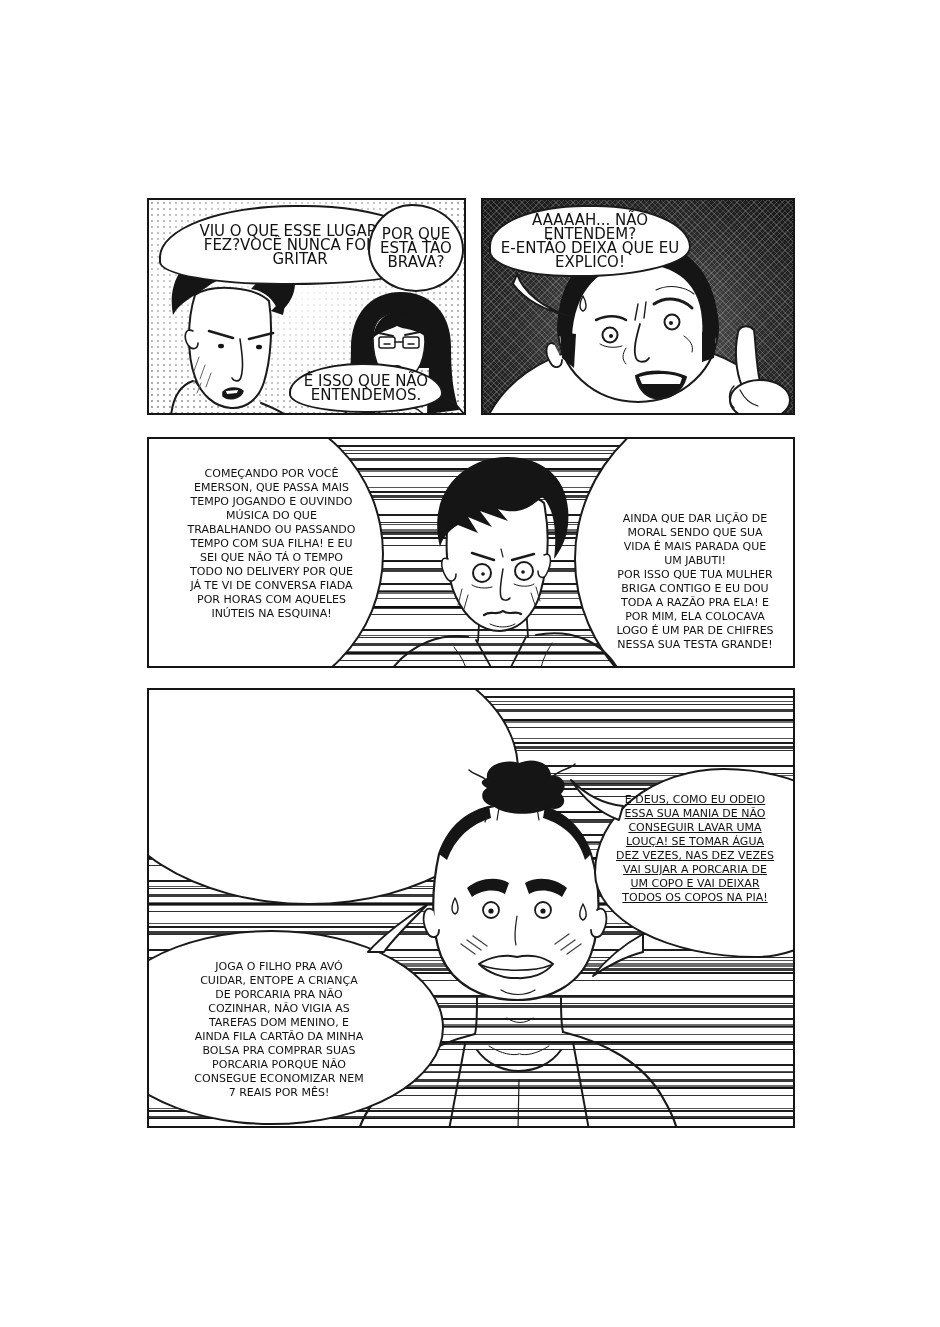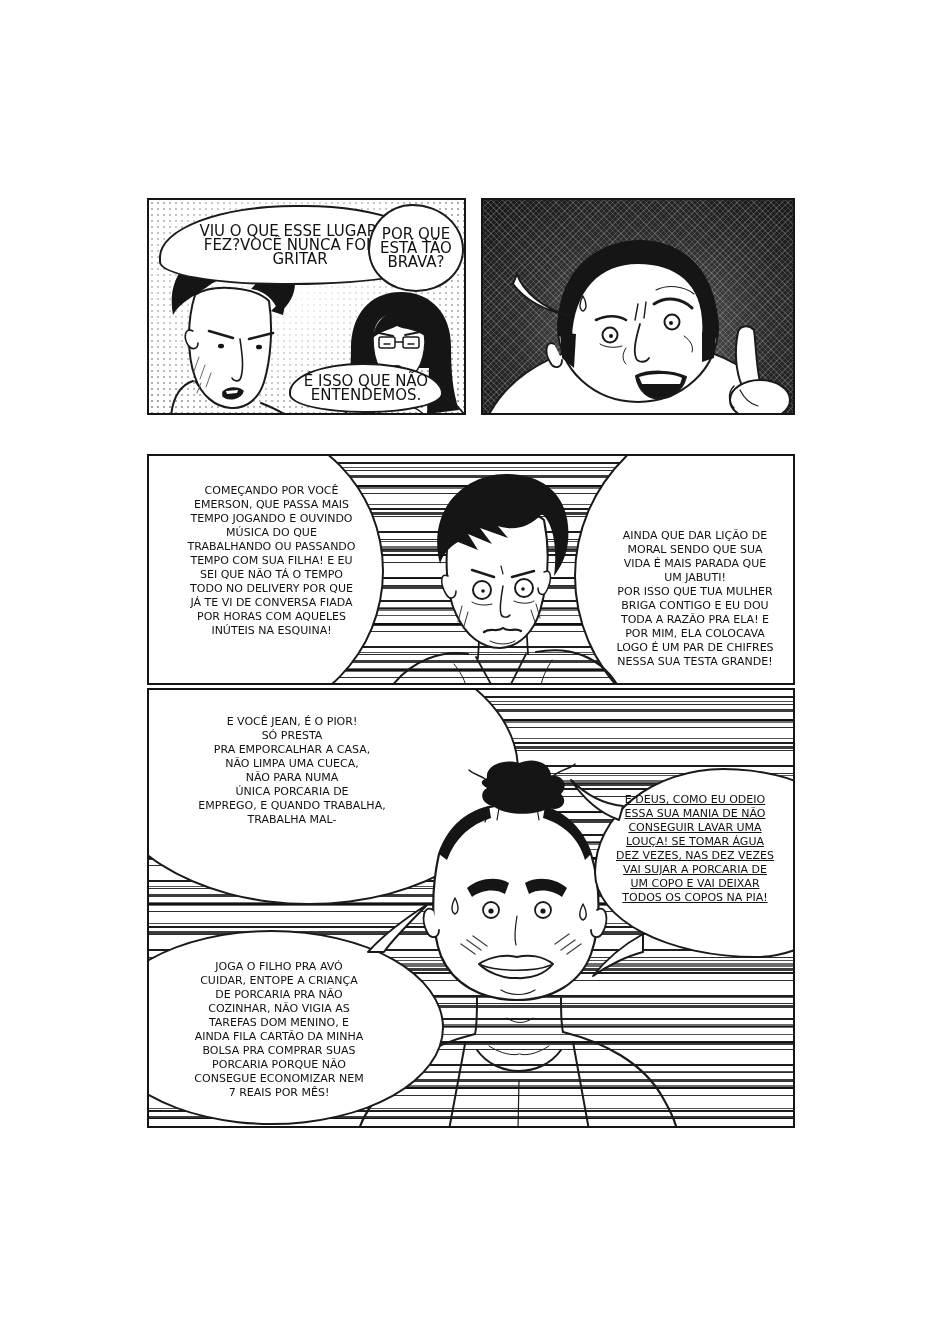--- a/index.html
+++ b/index.html
@@ -9,21 +9,21 @@
   #panel-1{left:147px;top:198px;width:319px;height:217px;
     background:
       radial-gradient(ellipse at 45% 40%, rgba(255,255,255,.96) 0%, rgba(255,255,255,.55) 45%, rgba(255,255,255,0) 95%),
       radial-gradient(circle, #9d9d9d 1px, rgba(0,0,0,0) 1.4px),#fff;
     background-size:auto,6px 6px;}
   #panel-2{left:481px;top:198px;width:314px;height:217px;
     background:
       repeating-linear-gradient(45deg, rgba(255,255,255,.16) 0 1px, rgba(0,0,0,0) 1px 4px),
       repeating-linear-gradient(-45deg, rgba(255,255,255,.16) 0 1px, rgba(0,0,0,0) 1px 4px),
       radial-gradient(ellipse at 52% 62%, #6a6a6a 0%, #2a2a2a 55%, #161616 100%);}
-  #panel-3{left:147px;top:454px;width:648px;height:231px;}
+  #panel-3{left:147px;top:437px;width:648px;height:231px;}
   #panel-4{left:147px;top:688px;width:648px;height:440px;}
   .speedlines{position:absolute;inset:0;
     background:
       repeating-linear-gradient(to bottom, rgba(0,0,0,0) 0 6px, rgba(10,10,10,.92) 6px 8px, rgba(0,0,0,0) 8px 14px, rgba(10,10,10,.85) 14px 15px, rgba(0,0,0,0) 15px 23px),
       repeating-linear-gradient(to bottom, rgba(0,0,0,0) 0 11px, rgba(10,10,10,.7) 11px 12px, rgba(0,0,0,0) 12px 19px, rgba(10,10,10,.8) 19px 22px, rgba(0,0,0,0) 22px 37px),
       repeating-linear-gradient(to bottom, rgba(0,0,0,0) 0 29px, rgba(10,10,10,.6) 29px 33px, rgba(0,0,0,0) 33px 61px),
       #fff;}
   .bubble{position:absolute;background:#fff;border:2px solid #1a1a1a;
           display:flex;align-items:center;justify-content:center;text-align:center;box-sizing:border-box;}
   .bubble-bg{position:absolute;background:#fff;border:2px solid #1a1a1a;box-sizing:border-box;}
@@ -129,20 +129,25 @@
         <path d="M148,136 C160,130 184,130 198,137 C194,152 182,160 166,158 C156,156 150,147 148,136 Z" fill="#151515" stroke-width="2"></path>
         <path d="M151,137 C163,133 185,133 194,138 L192,144 L154,144 Z" fill="#fff" stroke="none"></path>
         <path d="M95,56 C91,63 91,69 95,71 C99,69 99,63 95,56 Z" fill="#fff" stroke-width="1.4"></path>
         <path d="M250,92 C246,112 248,132 254,146 L272,142 C268,124 268,104 266,90 C260,84 252,86 250,92 Z" fill="#fff" stroke-width="2"></path>
         <ellipse cx="272" cy="160" rx="30" ry="20" fill="#fff" stroke-width="2"></ellipse>
         <path d="M252,150 C256,158 262,164 270,166" stroke-width="1.2"></path>
         <path d="M246,146 C240,152 240,162 246,168" stroke-width="1.4"></path>
       </g>
     </svg>
 
+    <div class="bubble" style="left:6px;top:5px;width:202px;height:72px;border-radius:50% 50% 58% 42% / 60% 62% 44% 38%;">
+      <div class="btxt">AAAAAH... NÃO ENTENDEM?
+E-ENTÃO DEIXA QUE EU
+EXPLICO!</div>
+    </div>
     <svg class="tail" style="left:28px;top:72px;" width="62" height="48" viewBox="0 0 62 48">
       <path d="M6,2 C12,20 32,36 58,44 C32,38 14,28 2,12 Z" fill="#fff" stroke="#1a1a1a" stroke-width="2" stroke-linejoin="round"></path>
     </svg>
   </div>
 
   <div class="panel" id="panel-3">
     <div class="speedlines"></div>
 
     <div class="bubble-bg" style="left:-60px;top:-35px;width:295px;height:300px;border-radius:50%;"></div>
     <div class="bubble-bg" style="left:425px;top:-50px;width:350px;height:340px;border-radius:50%;"></div>
@@ -256,28 +261,20 @@
     </svg>
     <svg class="tail" style="left:440px;top:240px;" width="56" height="48" viewBox="0 0 56 48">
       <path d="M54,4 C36,14 18,28 4,46 C18,36 38,26 54,22 Z" fill="#fff" stroke="#1a1a1a" stroke-width="2" stroke-linejoin="round"></path>
     </svg>
 
     <div class="bubble-bg" style="left:-50px;top:240px;width:345px;height:195px;border-radius:50%;"></div>
     <svg class="tail" style="left:215px;top:212px;" width="66" height="52" viewBox="0 0 66 52">
       <path d="M4,50 C20,32 42,16 64,2 C44,22 28,38 20,50 Z" fill="#fff" stroke="#1a1a1a" stroke-width="2" stroke-linejoin="round"></path>
     </svg>
 
-    <div class="btxt-abs" style="left:18px;top:25px;width:250px;">E VOCÊ JEAN, É O PIOR!
-SÓ PRESTA
-PRA EMPORCALHAR A CASA,
-NÃO LIMPA UMA CUECA,
-NÃO PARA NUMA
-ÚNICA PORCARIA DE
-EMPREGO, E QUANDO TRABALHA,
-TRABALHA MAL-</div>
     <div class="btxt-abs" style="left:452px;top:103px;width:188px;text-decoration:underline;">E DEUS, COMO EU ODEIO
 ESSA SUA MANIA DE NÃO
 CONSEGUIR LAVAR UMA
 LOUÇA! SE TOMAR ÁGUA
 DEZ VEZES, NAS DEZ VEZES
 VAI SUJAR A PORCARIA DE
 UM COPO E VAI DEIXAR
 TODOS OS COPOS NA PIA!</div>
     <div class="btxt-abs" style="left:8px;top:270px;width:244px;">JOGA O FILHO PRA AVÓ
 CUIDAR, ENTOPE A CRIANÇA

